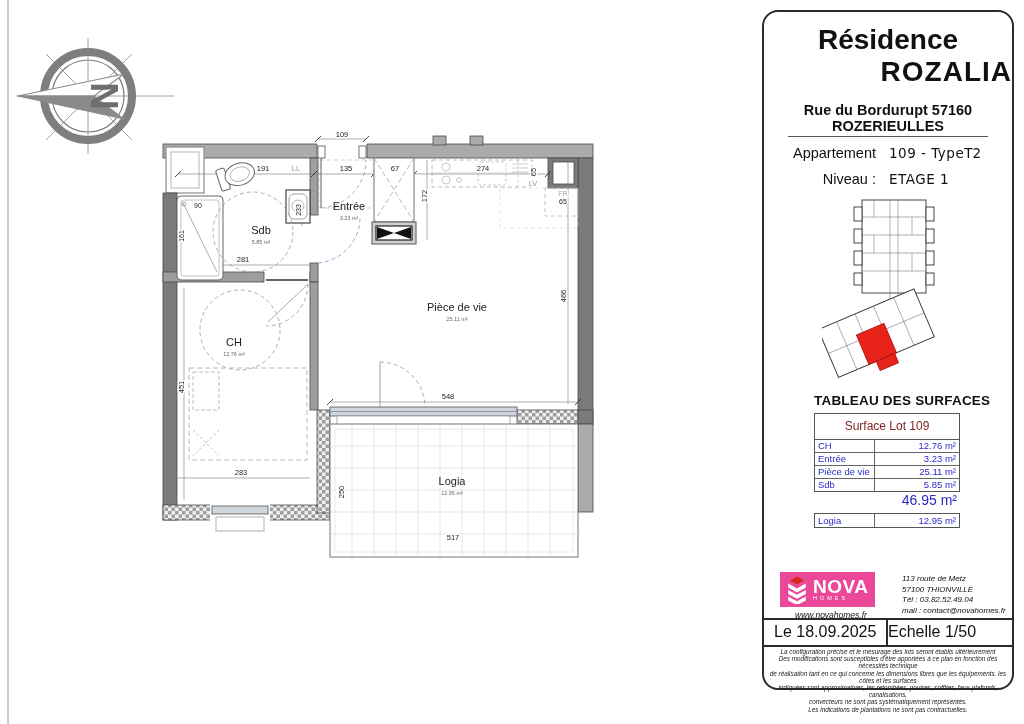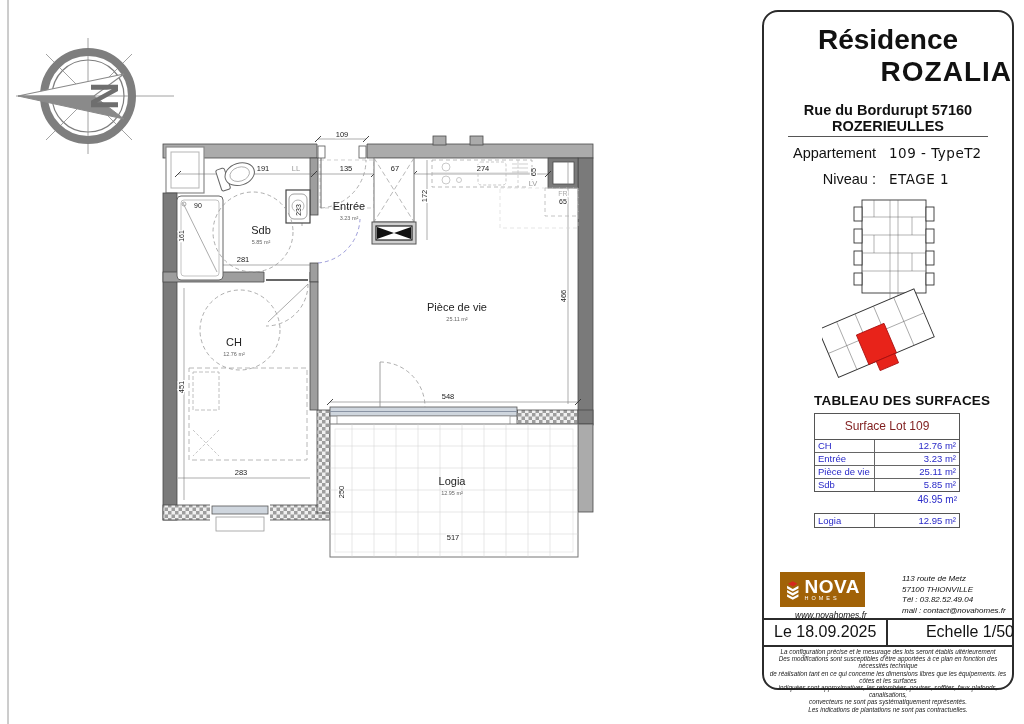--- a/index.html
+++ b/index.html
@@ -29,38 +29,38 @@
 
   .table-title { position:absolute; top:381px; left:50px; width:148px; font-size:13.5px; font-weight:700; letter-spacing:0.2px; white-space:nowrap; }
   .stable { position:absolute; top:401px; left:50px; width:146px; box-sizing:border-box; }
   .stable-header { border:1.2px solid #555; height:25px; line-height:25px; text-align:center; font-size:12px; color:#7f1d1d; }
   .stable-body { border:1.2px solid #555; border-top:none; }
   .srow { display:flex; height:12px; line-height:12px; font-size:9.5px; }
   .srow + .srow { border-top:1px solid #666; }
   .srow .lbl { width:60px; border-right:1px solid #666; padding-left:3px; box-sizing:border-box; }
   .srow .val { flex:1; text-align:right; padding-right:3px; }
   .blue { color:#2929c8; }
-  .stotal { height:16px; line-height:16px; text-align:right; padding-right:3px; font-size:10px; }
+  .stotal { height:16px; line-height:16px; text-align:right; padding-right:3px; font-size:14px; }
   .sannex { border:1.2px solid #555; display:flex; height:13px; line-height:13px; font-size:9.5px; margin-top:5px; }
   .sannex .lbl { width:60px; border-right:1px solid #666; padding-left:3px; box-sizing:border-box; }
   .sannex .val { flex:1; text-align:right; padding-right:3px; }
 
-  .logo-box { position:absolute; top:560px; left:16px; width:85px; height:35px; background:#a16207;
+  .logo-box { position:absolute; top:560px; left:16px; width:95px; height:35px; background:#ec4899;
               display:flex; align-items:center; padding:9px 5px; box-sizing:border-box; }
   .logo-txt { margin-left:4px; }
   .nova { color:#fff; font-size:19px; font-weight:700; line-height:17px; letter-spacing:0.5px; }
   .homes { color:#fff; font-size:5.5px; letter-spacing:3px; }
   .website { position:absolute; top:598px; left:16px; width:102px; text-align:center; font-style:italic; font-size:8.5px; }
   .agency-address { position:absolute; top:562px; left:138px; font-style:italic; font-size:8px; line-height:10.5px; }
 
   .date-row { position:absolute; top:606px; left:-2px; right:-2px; height:25px; display:flex;
               border-top:2px solid #2b2b2b; border-bottom:2px solid #2b2b2b; }
   .date-cell { width:50%; border-right:2px solid #2b2b2b; box-sizing:border-box; padding-left:12px;
                font-size:16px; line-height:24px; }
-  .scale-cell { width:50%; text-align:right; font-size:16px; line-height:24px; }
+  .scale-cell { width:50%; text-align:left; font-size:16px; line-height:24px; }
   .disclaimer { position:absolute; top:636px; width:100%; text-align:center; font-style:italic;
                 font-size:6.3px; line-height:7.2px; color:#222; }
 
   
   .plan { position:absolute; left:0; top:0; }
 </style>
 </head>
 <body>
 
 <svg class="plan" width="762" height="724" viewBox="0 0 762 724">

